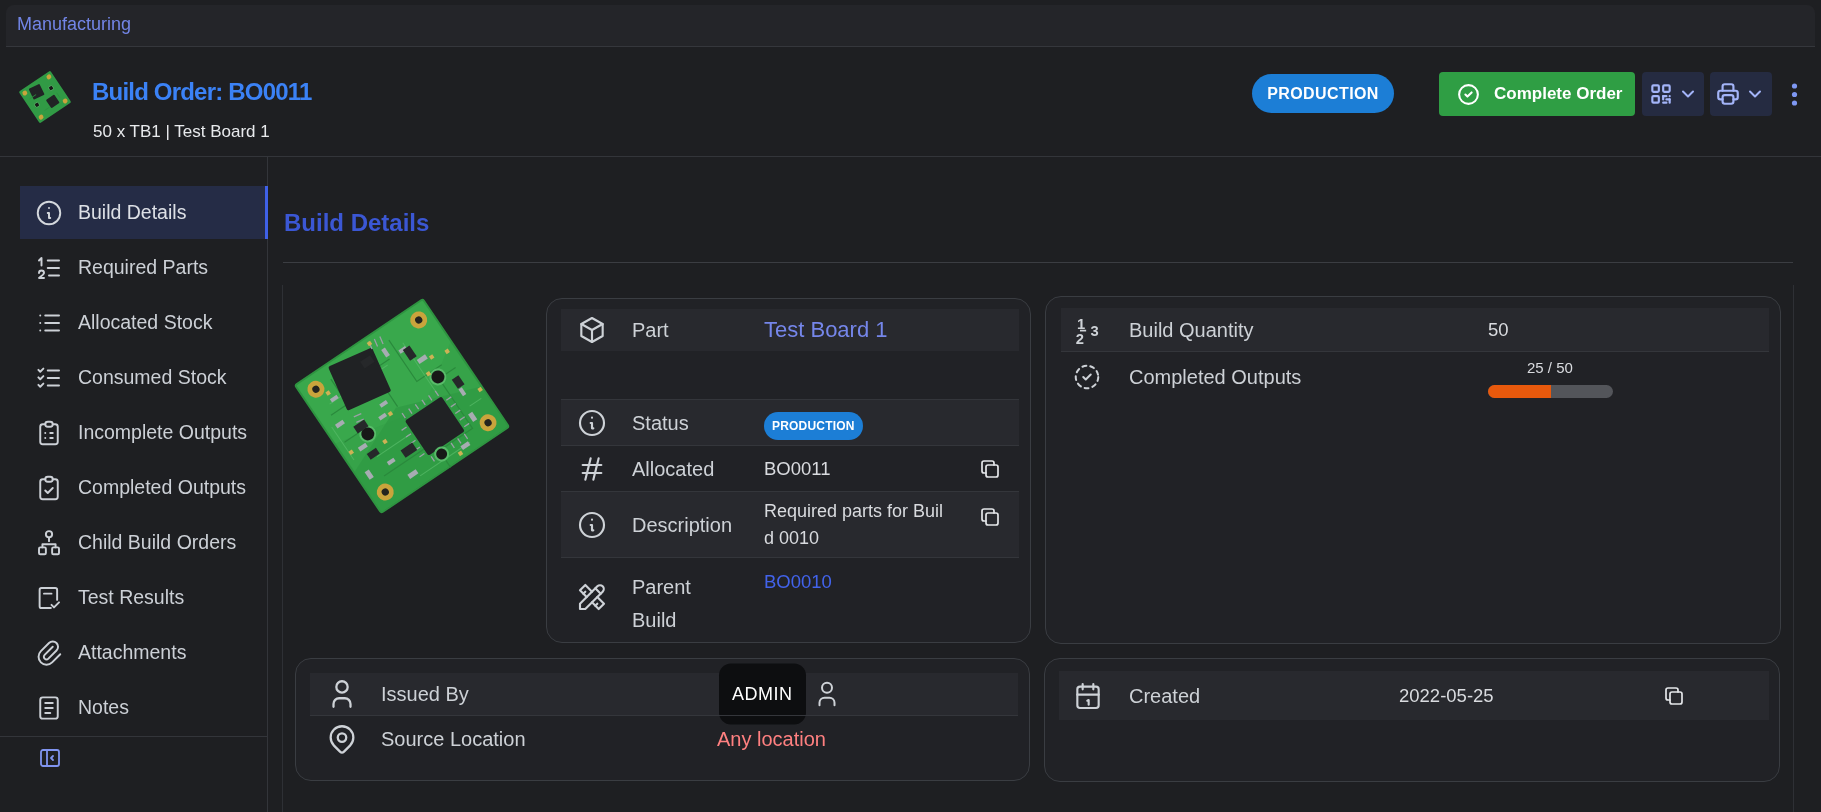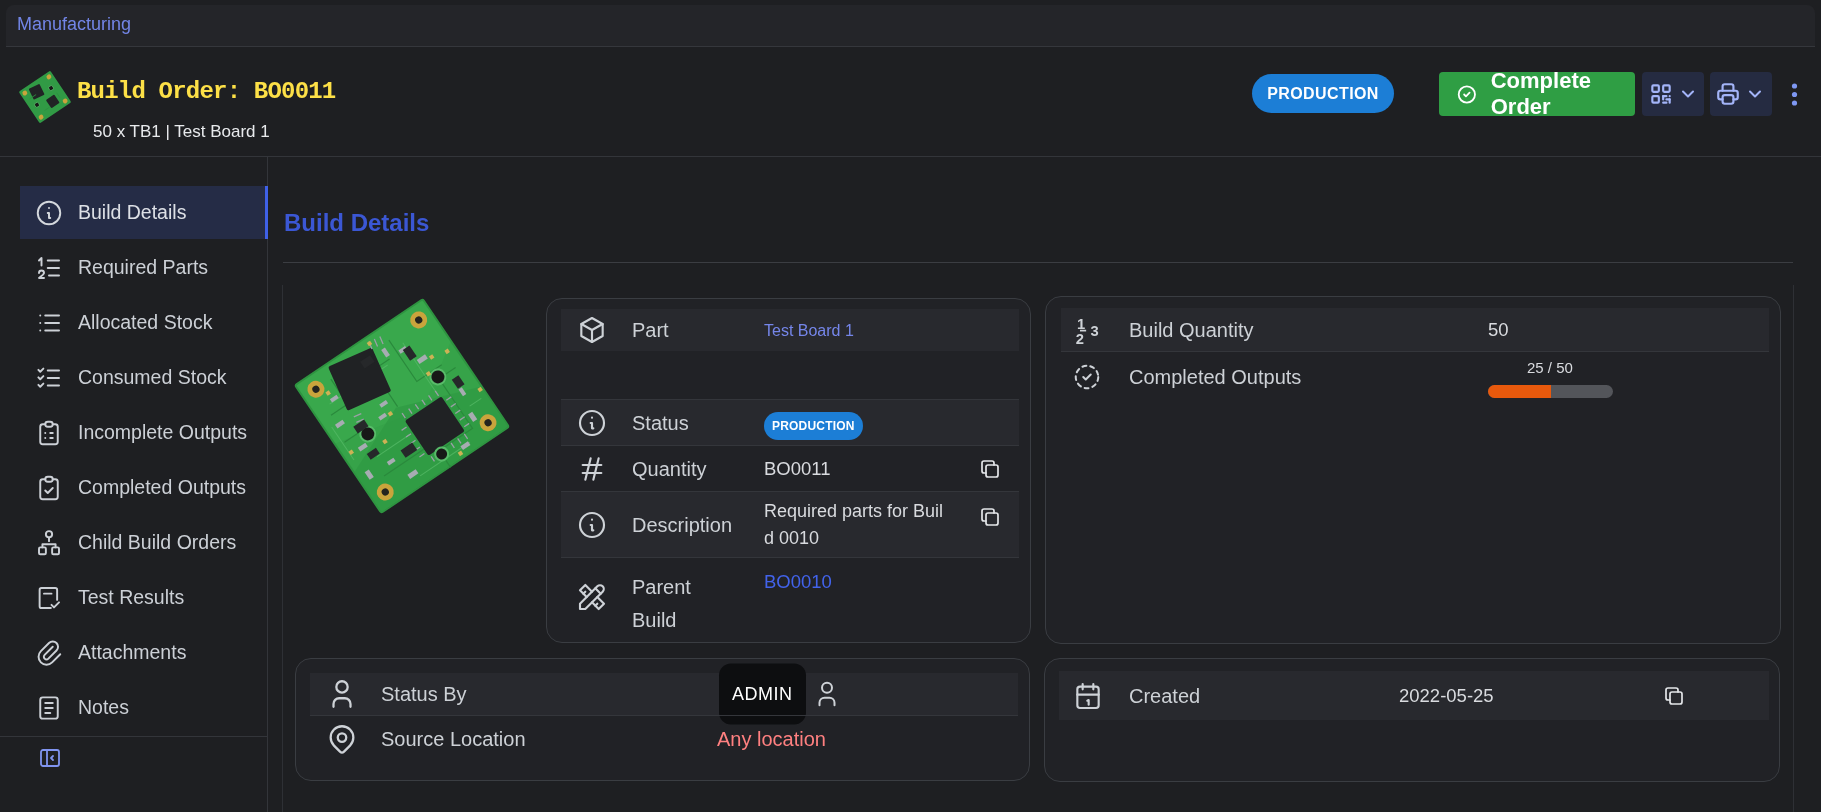--- a/index.html
+++ b/index.html
@@ -5,27 +5,27 @@
   * { margin:0; padding:0; box-sizing:border-box; }
   html,body { width:1821px; height:812px; background:#1e1f22; overflow:hidden;
     font-family:"Liberation Sans", sans-serif; }
   .abs { position:absolute; }
   svg.ic { display:block; fill:none; stroke-linecap:round; stroke-linejoin:round; }
   
   #crumb { left:6px; top:5px; width:1809px; height:42px; background:#242529;
     border-bottom:1px solid #35373c; border-radius:8px 8px 0 0; }
   #crumb a { position:absolute; left:11px; top:9px; font-size:18px; color:#7285e6; text-decoration:none; }
   
-  #hdr-title { left:77px; top:78px; font-size:24px; letter-spacing:-0.8px; font-weight:bold; color:#fde047;font-family:Liberation Mono, monospace; }
+  #hdr-title { left:92px; top:78px; font-size:24px; letter-spacing:-0.8px; font-weight:bold; color:#3b82f6; }
   #hdr-sub { left:93px; top:122px; font-size:17px; color:#e8eaed; }
   #prod-badge { left:1252px; top:74px; width:142px; height:39px; background:#1c7ed6;
     border-radius:20px; color:#fff; font-weight:bold; font-size:16px; letter-spacing:0.4px;
     display:flex; align-items:center; justify-content:center; }
   #btn-complete { left:1439px; top:72px; width:196px; height:44px; background:#2f9e44;
-    border-radius:4px; display:flex; align-items:center; color:#fff; font-weight:bold; font-size:22px; }
+    border-radius:4px; display:flex; align-items:center; color:#fff; font-weight:bold; font-size:17px; }
   .sq-btn { top:72px; width:62px; height:44px; background:#252b41; border-radius:4px;
     display:flex; align-items:center; }
   #hdr-border { left:0; top:156px; width:1821px; height:1px; background:#33353a; }
   
   #side-border { left:267px; top:157px; width:1px; height:655px; background:#33353a; }
   .nav-item { left:20px; width:248px; height:53px; display:flex; align-items:center; }
   .nav-item .txt { margin-left:14px; font-size:19.5px; color:#ccd0d6; }
   .nav-item svg { margin-left:14px; }
   .nav-active { background:#252c46; border-right:3px solid #3f61e8; }
   .nav-active .txt { color:#dde0e6; }
@@ -204,39 +204,39 @@
 
 <div class="abs panel" id="panel-tl" style="left:546px;top:298px;width:485px;height:345px">
   <div class="row stripe" style="left:14px;top:10px;width:458px;height:42px">
     <svg class="ic ri" width="32" height="32" viewBox="0 0 24 24" stroke="#ced2d7" stroke-width="1.6">
       <path d="M12 3l8 4.5v9l-8 4.5l-8 -4.5v-9z"></path>
         <path d="M12 12l8 -4.5"></path>
         <path d="M12 12v9"></path>
         <path d="M12 12l-8 -4.5"></path>
       </svg>
     <span class="rl">Part</span>
-    <span class="rv"><a class="lnk" style="color:#7586ea;font-size:16px" href="#">Test Board 1</a></span>
+    <span class="rv"><a class="lnk" style="color:#7586ea;font-size:22px" href="#">Test Board 1</a></span>
   </div>
   <div class="row stripe bt" style="left:14px;top:100px;width:458px;height:46px">
     <svg class="ic ri" width="32" height="32" viewBox="0 0 24 24" stroke="#ced2d7" stroke-width="1.6">
       <circle cx="12" cy="12" r="9"></circle>
         <path d="M12 8h.01"></path>
         <path d="M11 12h1v4h1"></path>
       </svg>
     <span class="rl">Status</span>
     <span class="rv" style="top:12px;transform:none"><span class="badge-prod">PRODUCTION</span></span>
   </div>
   <div class="row bt" style="left:14px;top:146px;width:458px;height:46px">
     <svg class="ic ri" width="32" height="32" viewBox="0 0 24 24" stroke="#ced2d7" stroke-width="1.6">
       <path d="M5 9h14"></path>
         <path d="M5 15h14"></path>
         <path d="M11 4l-4 16"></path>
         <path d="M17 4l-4 16"></path>
       </svg>
-    <span class="rl">Quantity</span>
+    <span class="rl">Allocated</span>
     <span class="rv">BO0011</span>
     <svg class="ic copy" style="left:417px" width="24" height="24" viewBox="0 0 24 24" stroke="#e4e6e9" stroke-width="1.7">
       <rect x="8" y="8" width="12" height="12" rx="2"></rect>
         <path d="M16 8v-2a2 2 0 0 0 -2 -2h-8a2 2 0 0 0 -2 2v8a2 2 0 0 0 2 2h2"></path>
       </svg>
   </div>
   <div class="row stripe bt" style="left:14px;top:192px;width:458px;height:66px">
     <svg class="ic ri" width="32" height="32" viewBox="0 0 24 24" stroke="#ced2d7" stroke-width="1.6">
       <circle cx="12" cy="12" r="9"></circle>
         <path d="M12 8h.01"></path>
@@ -288,21 +288,21 @@
     </div>
   </div>
 </div>
 
 <div class="abs panel" id="panel-bl" style="left:295px;top:658px;width:735px;height:123px">
   <div class="row stripe" style="left:14px;top:14px;width:708px;height:42px">
     <svg class="ic abs" style="left:15px;top:50%;transform:translateY(-50%)" width="34" height="34" viewBox="0 0 24 24" stroke="#ced2d7" stroke-width="1.6">
       <circle cx="12" cy="7" r="4"></circle>
         <path d="M6 21v-2a4 4 0 0 1 4 -4h4a4 4 0 0 1 4 4v2"></path>
       </svg>
-    <span class="rl" style="left:71px">Status By</span>
+    <span class="rl" style="left:71px">Issued By</span>
     <span class="abs badge-admin" style="left:409px;top:50%;transform:translateY(-50%)">ADMIN</span>
     <svg class="ic abs" style="left:502px;top:50%;transform:translateY(-50%)" width="30" height="30" viewBox="0 0 24 24" stroke="#ced2d7" stroke-width="1.6">
       <circle cx="12" cy="7" r="4"></circle>
         <path d="M6 21v-2a4 4 0 0 1 4 -4h4a4 4 0 0 1 4 4v2"></path>
       </svg>
   </div>
   <div class="row bt" style="left:14px;top:56px;width:708px;height:46px">
     <svg class="ic abs" style="left:15px;top:50%;transform:translateY(-50%)" width="34" height="34" viewBox="0 0 24 24" stroke="#ced2d7" stroke-width="1.6">
       <circle cx="12" cy="11" r="3"></circle>
         <path d="M17.657 16.657l-4.243 4.243a2 2 0 0 1 -2.827 0l-4.244 -4.243a8 8 0 1 1 11.314 0z"></path>

